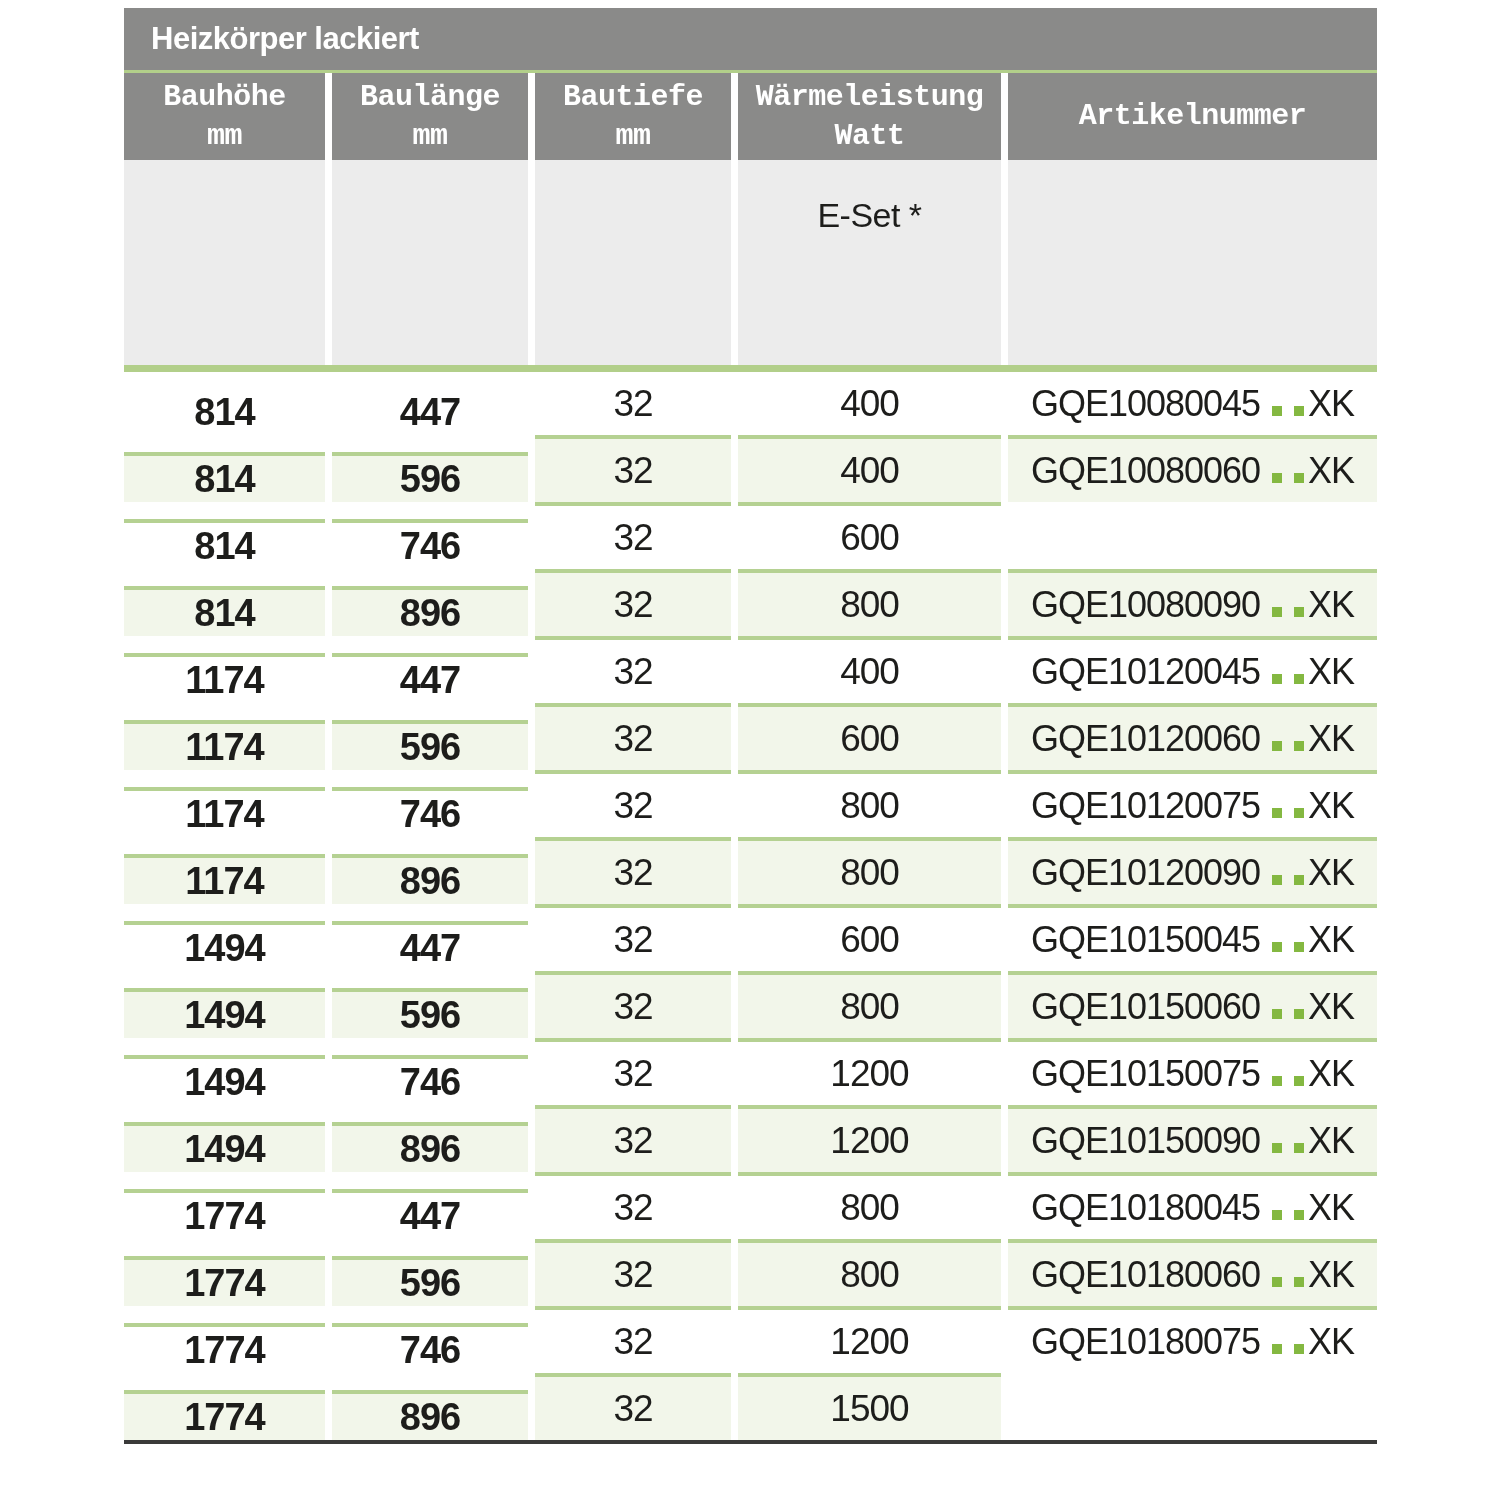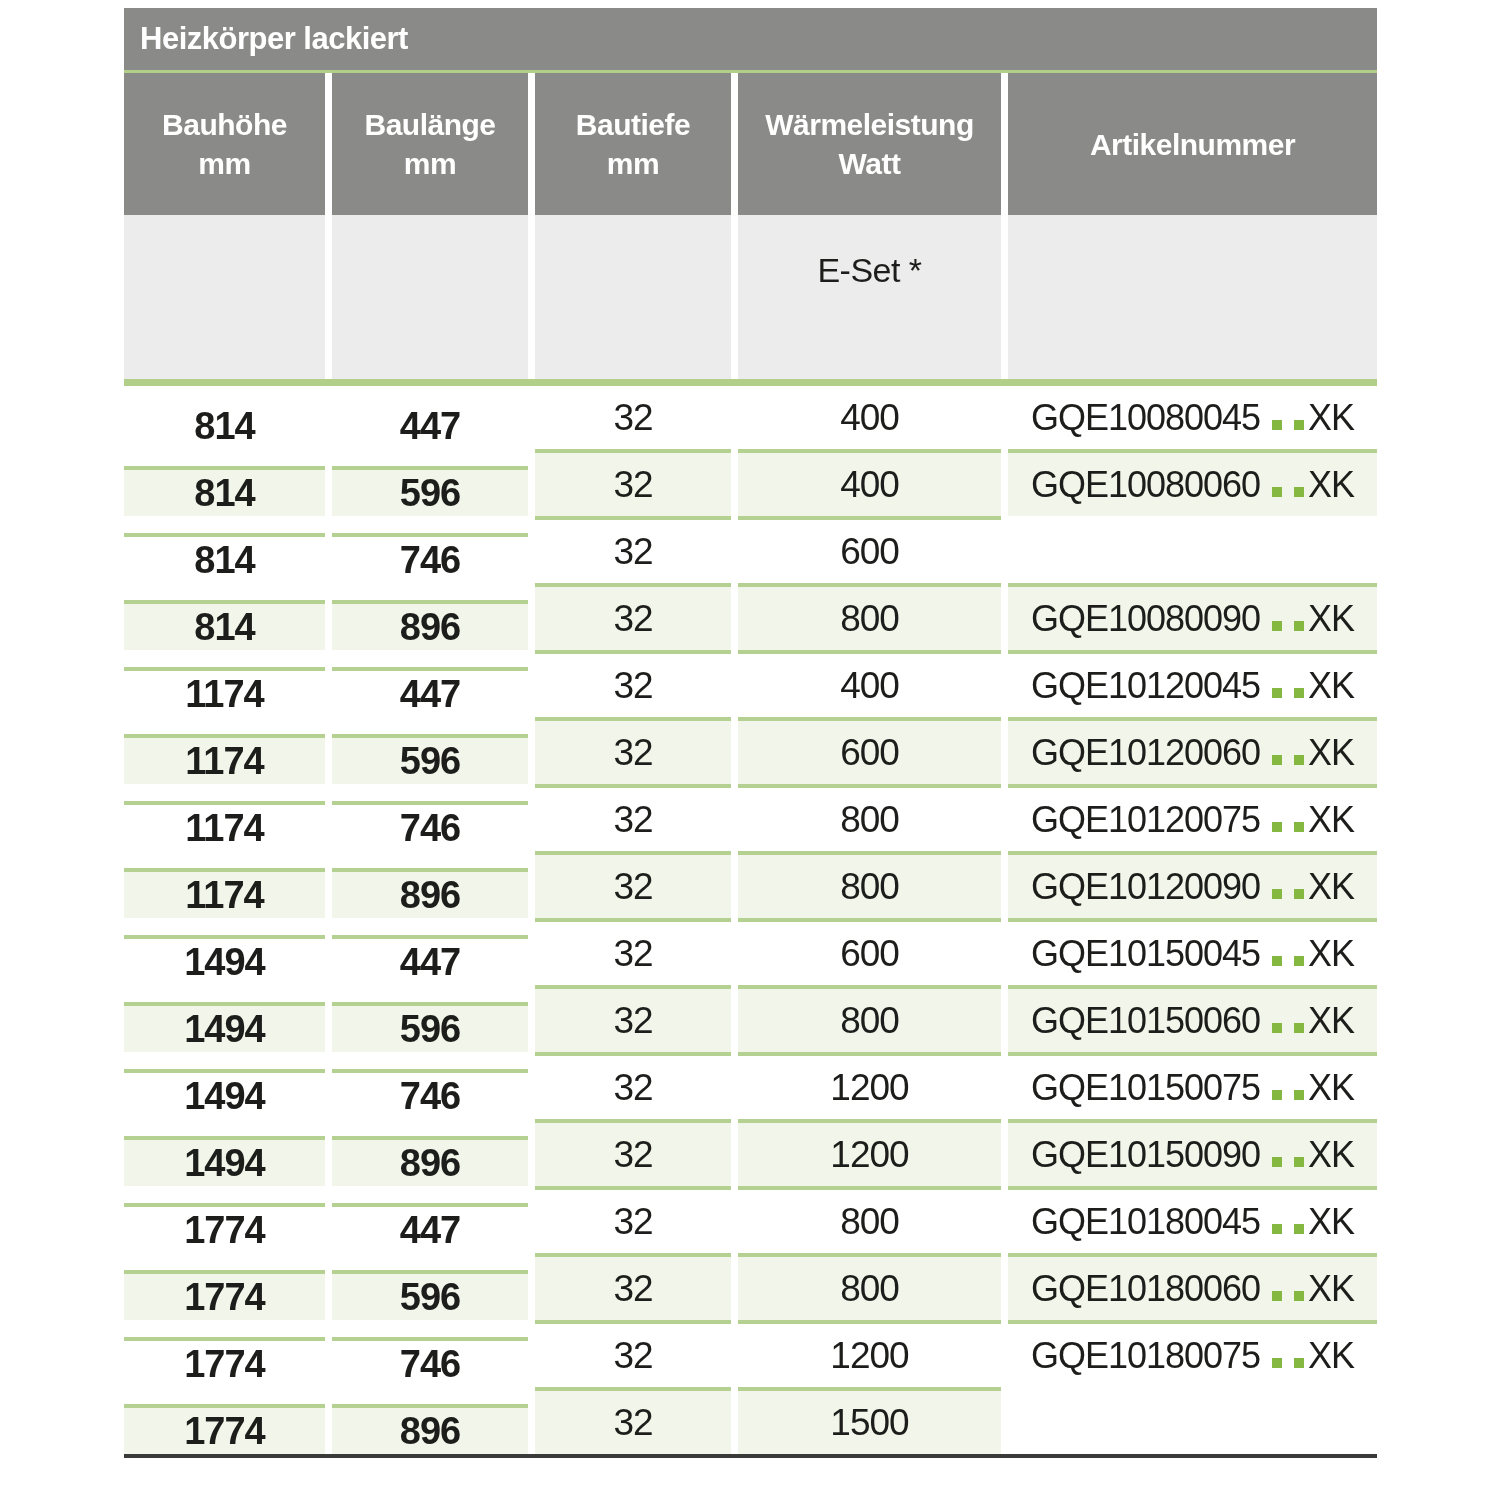--- a/index.html
+++ b/index.html
@@ -12,34 +12,34 @@
     --text-dark:#1d1d1b;
     --bottom-line:#3a3a39;
   }
   *{box-sizing:border-box;margin:0;padding:0;}
   html,body{width:1500px;height:1500px;background:#ffffff;overflow:hidden;}
   body{font-family:"Liberation Sans", sans-serif;color:var(--text-dark);}
 
   .table-wrap{position:absolute;top:8px;left:124px;width:1253px;}
 
   .title-bar{height:62px;background:var(--header-gray);display:flex;align-items:center;
-    padding-left:16px;}
+    padding-left:27px;}
   .title-bar .title{color:#ffffff;font-size:31px;font-weight:bold;letter-spacing:-0.5px;}
 
   .hairline{height:3px;background:var(--accent-green);}
 
   .grid{display:grid;grid-template-columns:201px 196px 196px 263px 1fr;column-gap:7px;
     background:#ffffff;}
 
-  .head-row{height:142px;}
+  .head-row{height:87px;font-family:Liberation Mono, monospace;}
   .head-cell{background:var(--header-gray);display:flex;flex-direction:column;
     align-items:center;justify-content:center;color:#ffffff;font-weight:bold;
     font-size:30px;line-height:1.3;letter-spacing:-0.5px;text-align:center;}
 
-  .sub-row{height:164px;}
+  .sub-row{height:205px;}
   .sub-cell{background:var(--sub-gray);display:flex;align-items:flex-start;
     justify-content:center;padding-top:36px;font-size:34px;letter-spacing:-0.5px;}
 
   .thickline{height:7px;background:var(--accent-green);}
 
   .data-rows{border-bottom:4px solid var(--bottom-line);}
   .row{height:67px;}
   .row:first-child{height:63px;}
   .row:nth-child(even) .cell{background:var(--row-alt);}
   .row + .row .cell{border-top:4px solid var(--sep-green);}

